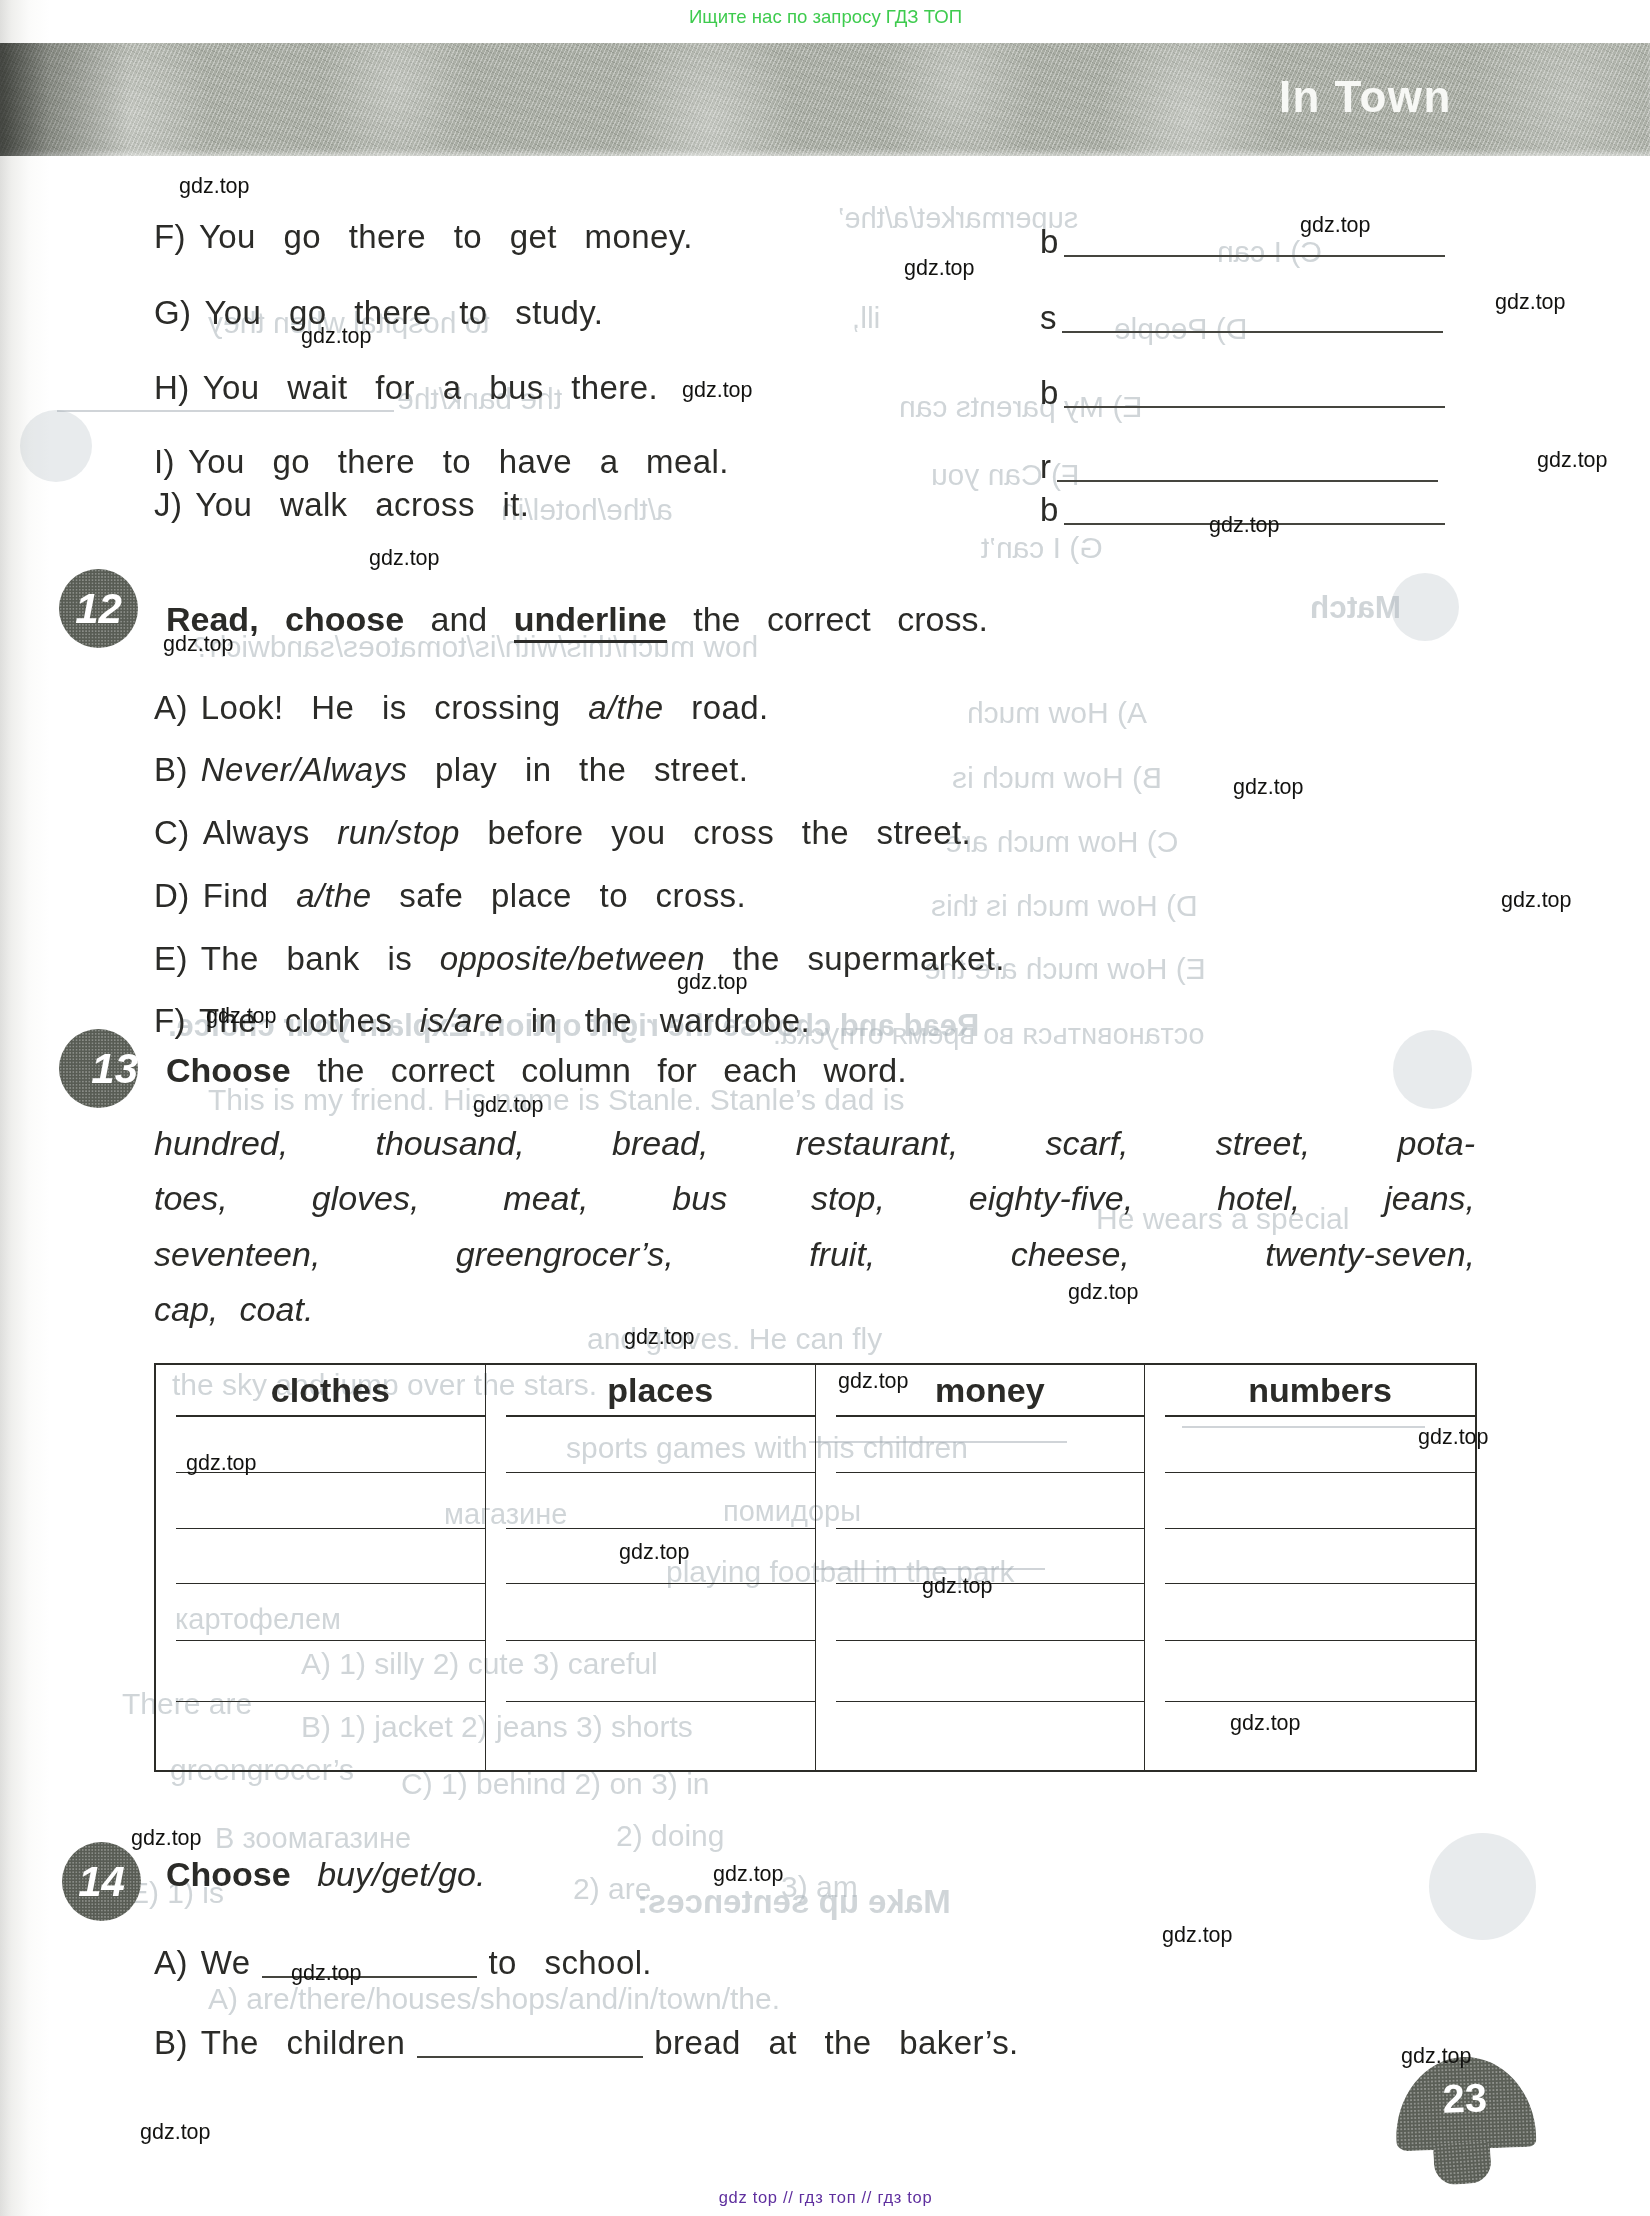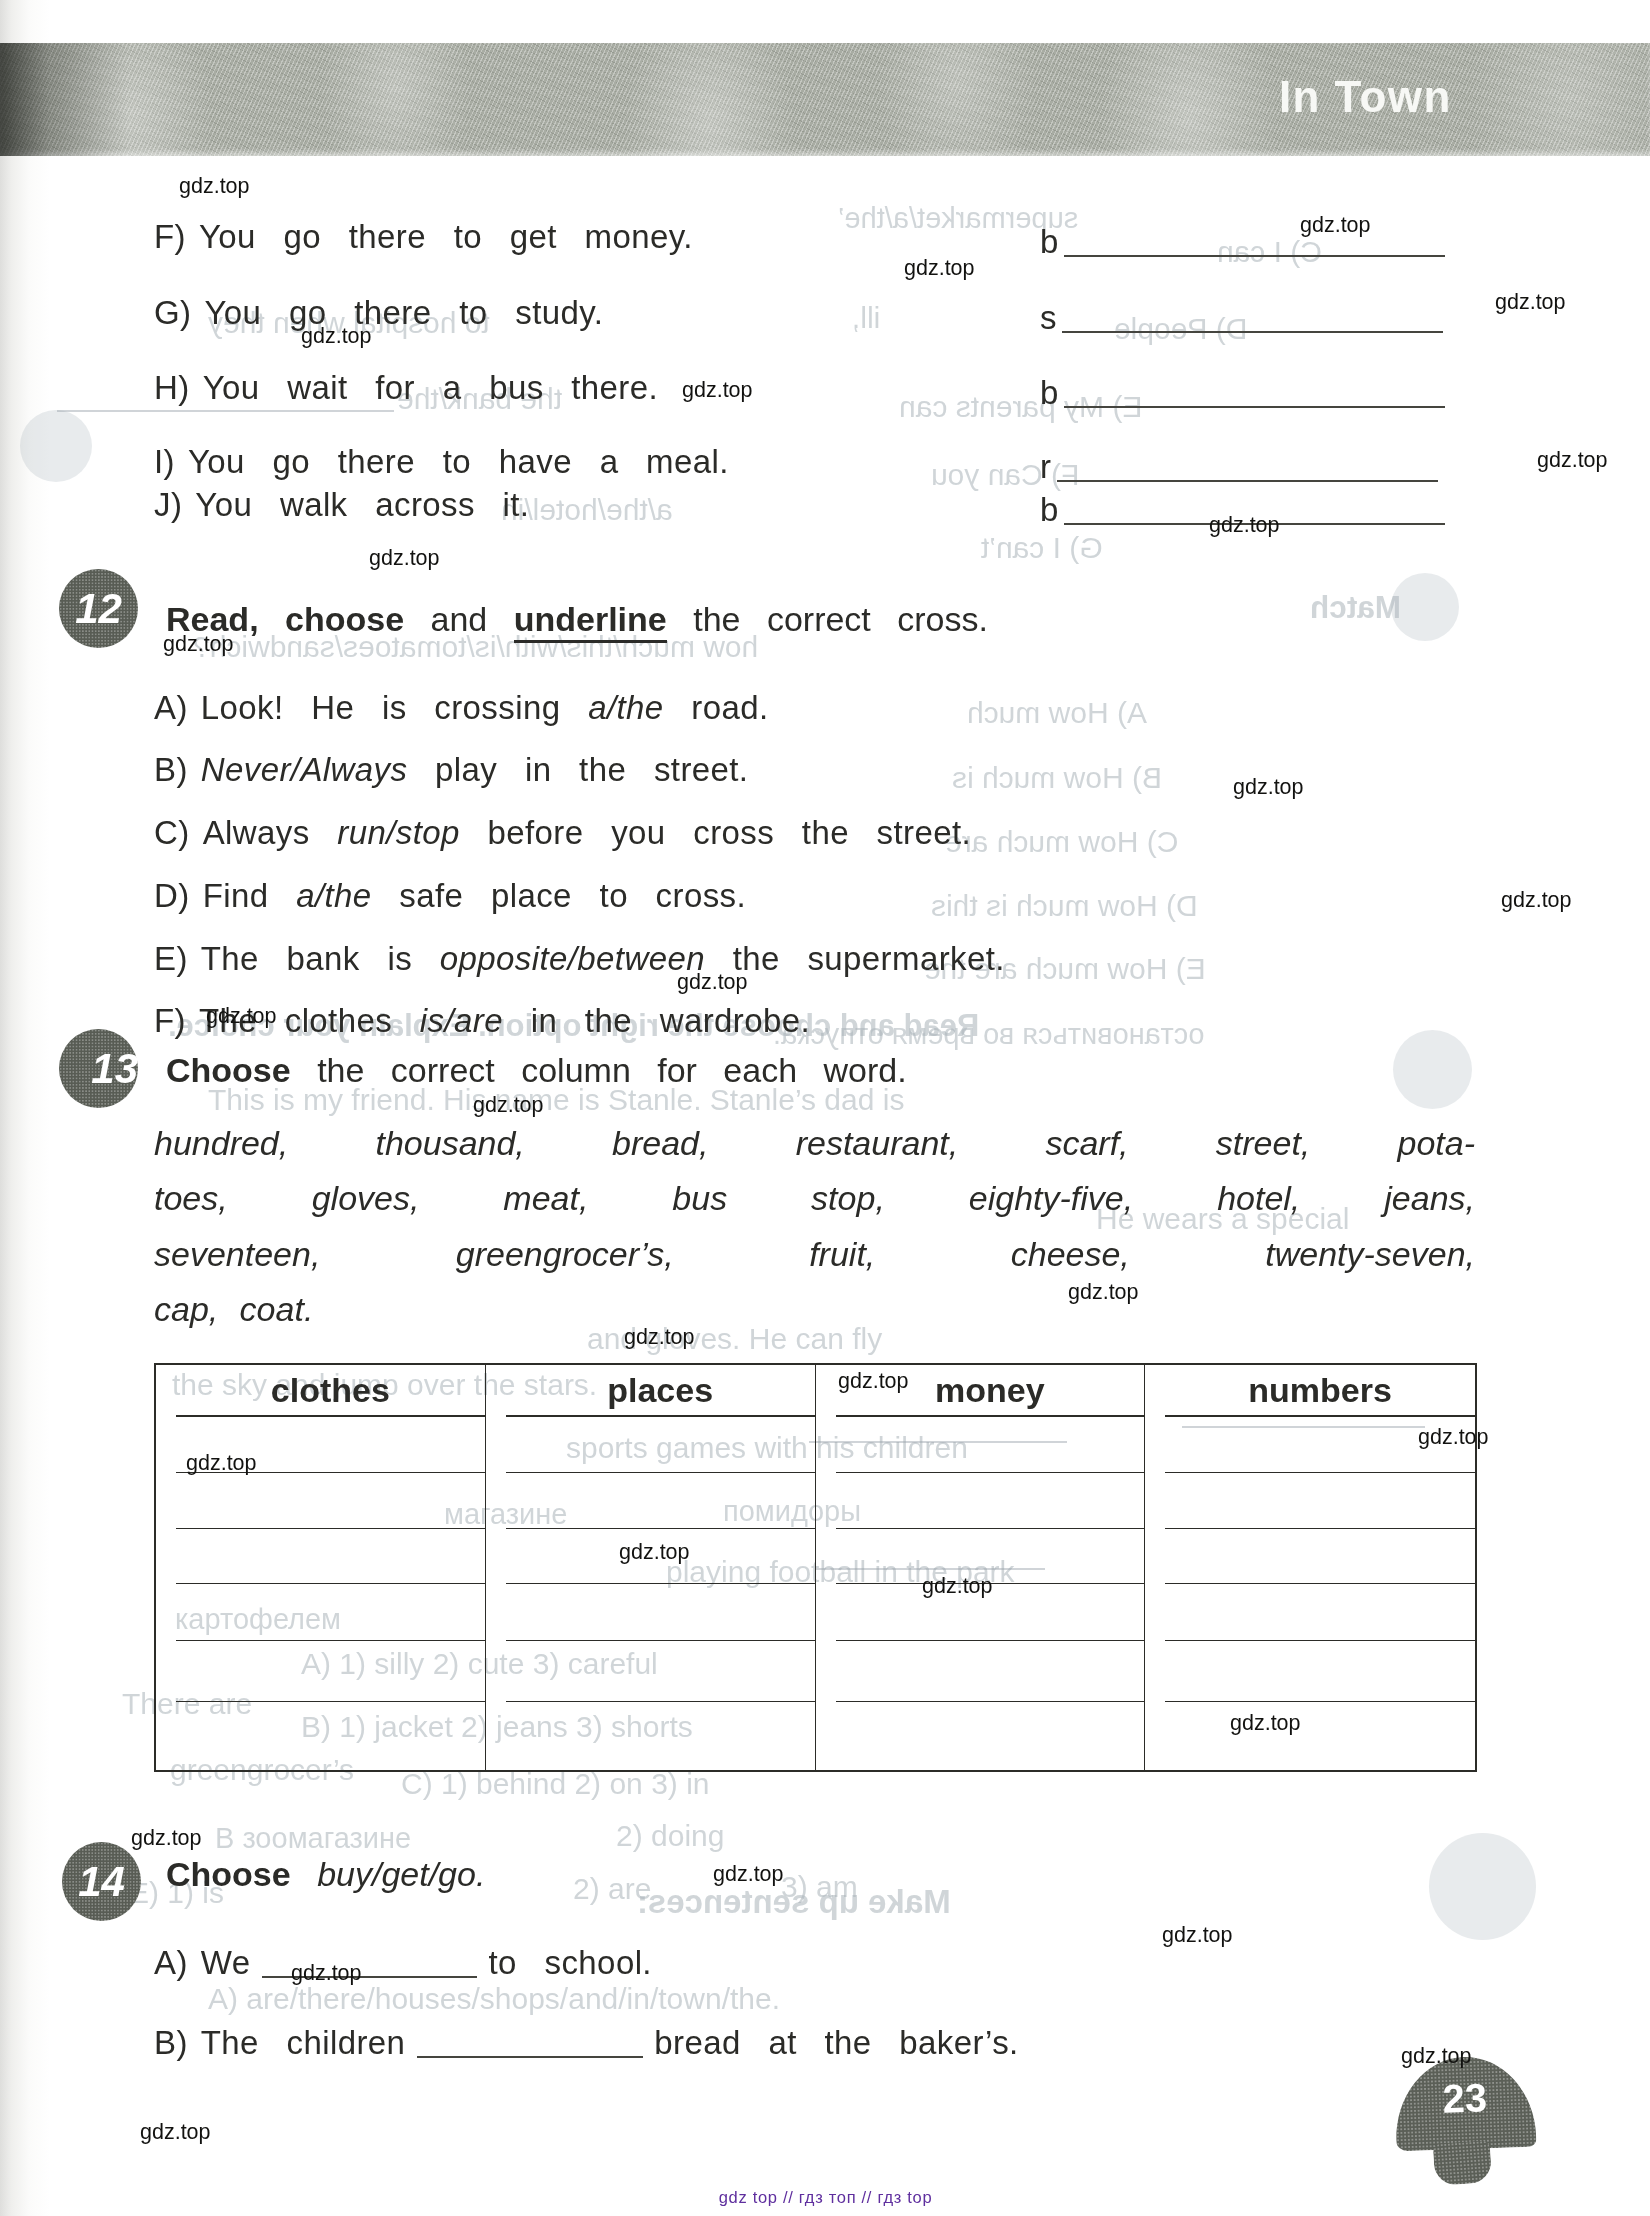--- a/index.html
+++ b/index.html
@@ -90,20 +90,21 @@
   .bleed{position:absolute;color:#aab4ba;opacity:.55;white-space:nowrap;}
   .bleed.m{transform:scaleX(-1);}
   .bleed-circle{position:absolute;border-radius:50%;background:rgba(165,175,182,.25);}
   .bleed-line{position:absolute;height:0;border-top:2.1px solid rgba(150,160,168,.45);}
 </style>
 </head>
 <body>
 
 <div class="page">
 
+  <div class="promo">Ищите нас по запросу ГДЗ ТОП</div>
 
   <div class="banner">
     <span class="banner-title">In Town</span>
   </div>
 
   <div id="bleed-layer">
       <div class="bleed m" style="left: 838px; top: 202px; font-size: 29px;">supermarket/a/the’</div>
       <div class="bleed m" style="left: 1217px; top: 235px; font-size: 30px;">C) I can</div>
       <div class="bleed m" style="left: 208px; top: 306px; font-size: 30px;">to  hospital  when  they</div>
       <div class="bleed m" style="left: 852px; top: 301px; font-size: 30px;">ill,</div>

